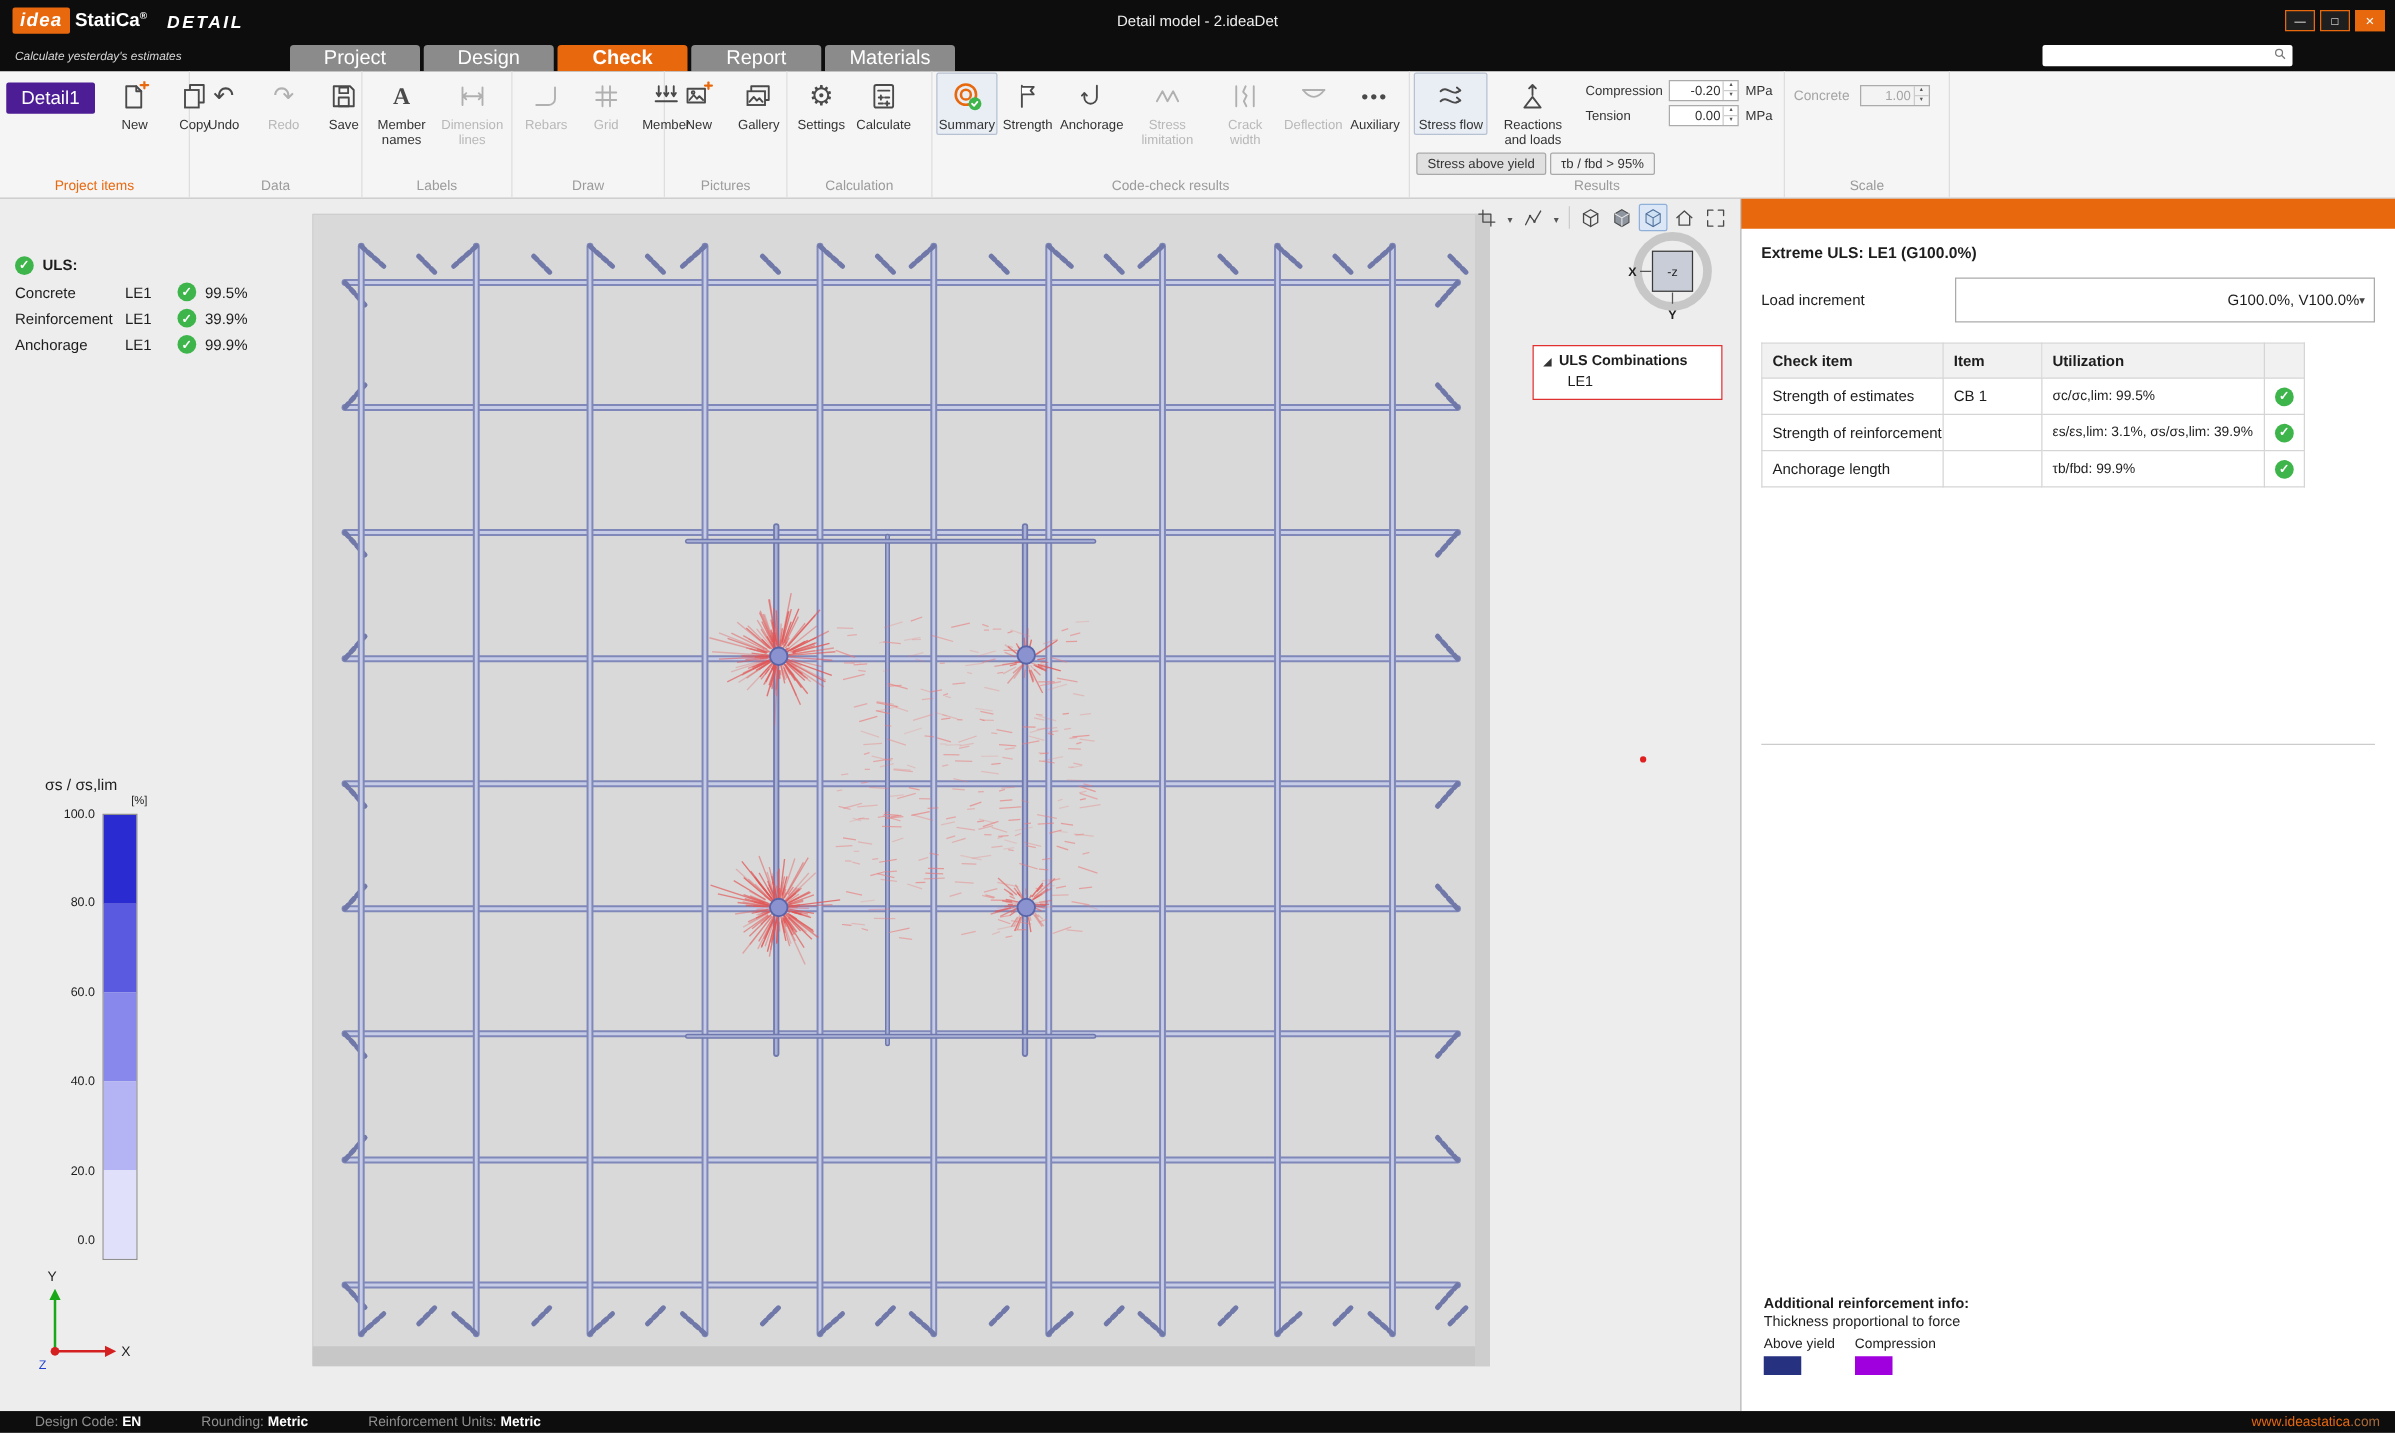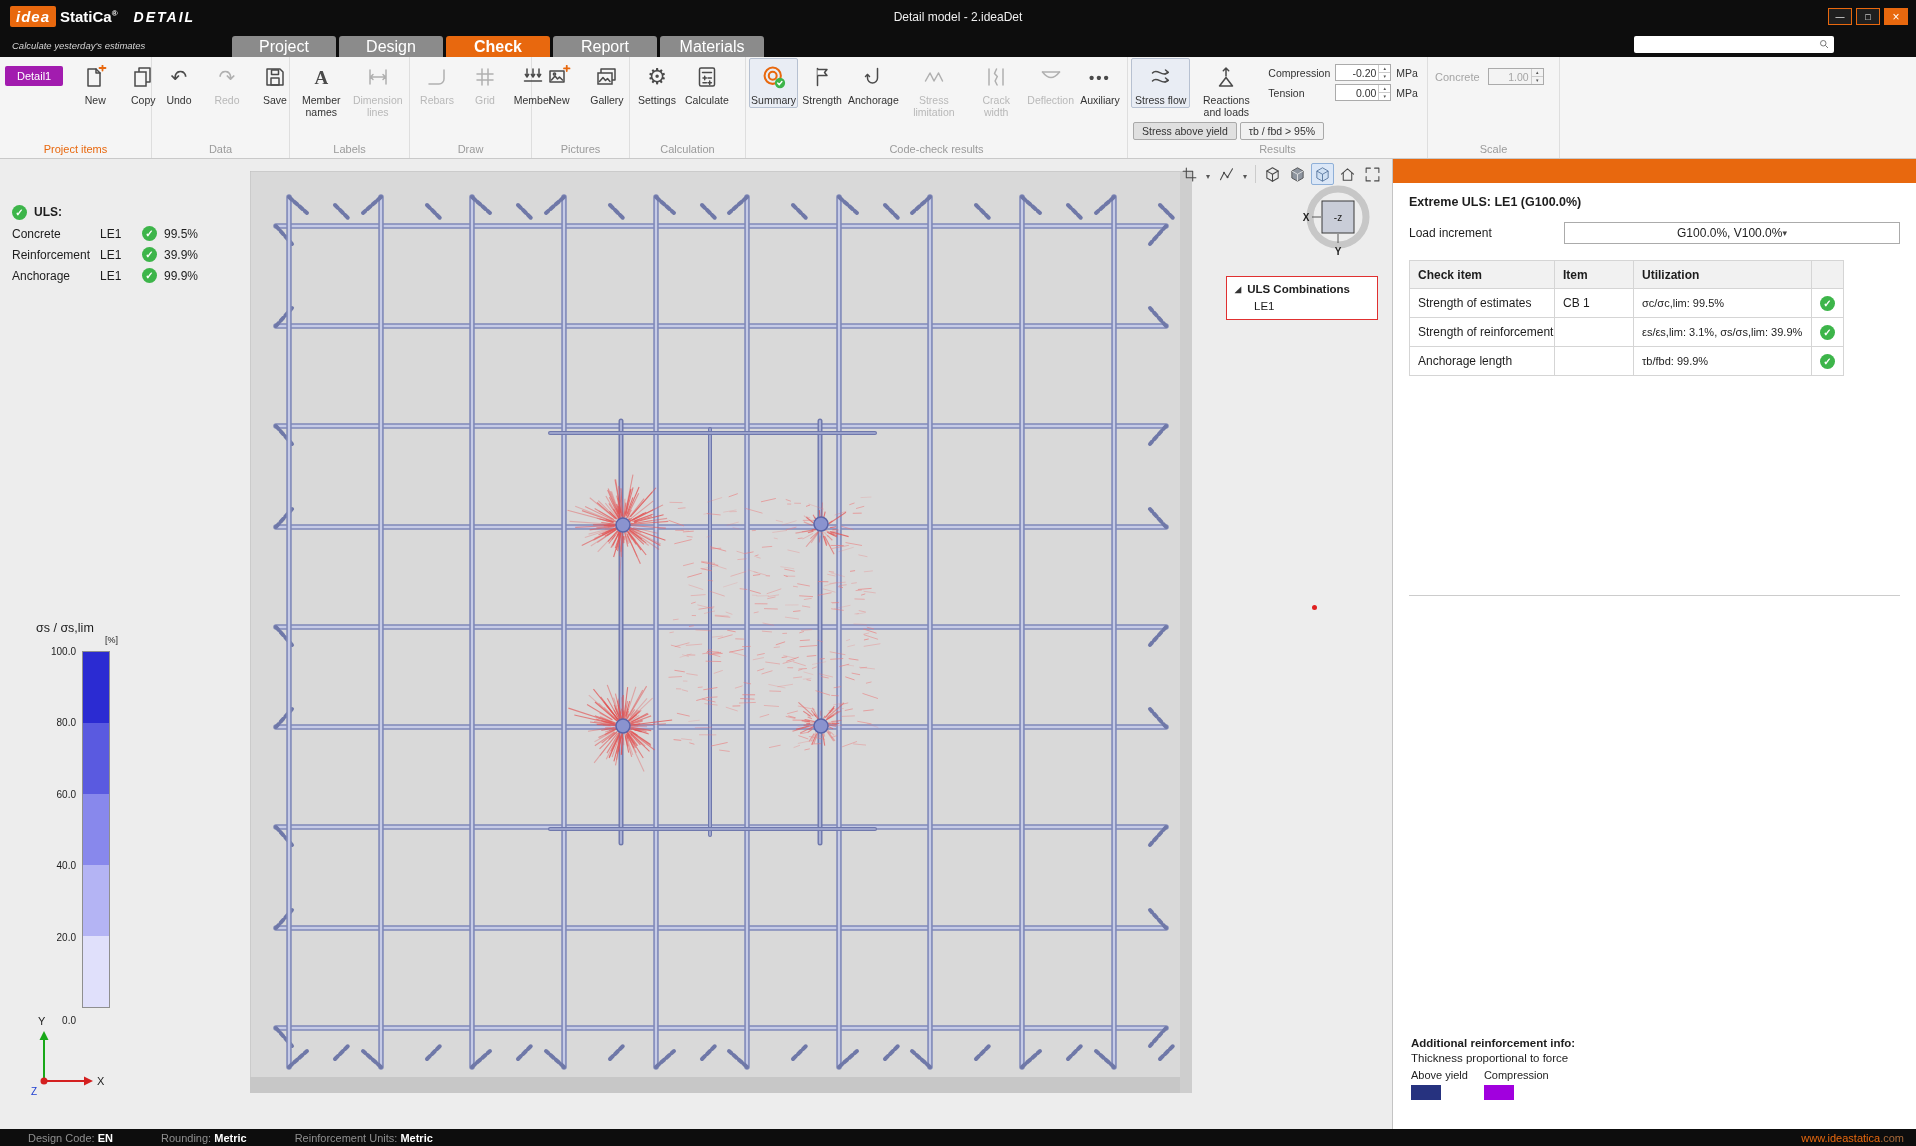--- a/index.html
+++ b/index.html
@@ -42,21 +42,21 @@
   .rbtn{min-width:48px;padding:3px 3px 1px;display:flex;flex-direction:column;align-items:center;
     border:1px solid transparent;border-radius:2px;cursor:pointer}
   .rbtn.sel{background:#e9edf4;border-color:#b7c1d1}
   .rbtn.disabled{cursor:default}
   .rbtn.disabled .ric{opacity:.4}
   .rbtn.disabled .rlabel{color:#b8b8b8}
   .ric{height:30px;display:flex;align-items:center;justify-content:center}
   .ric svg{width:24px;height:24px}
   .ric .tglyph{font-size:20px;color:#4a4a4a;line-height:1}
   .rlabel{font-size:10.5px;line-height:1.15;text-align:center;color:#333;max-width:64px;margin-top:2px}
-  .chip{background:#a21caf;color:#fff;font-size:11px;padding:4px 12px;border-radius:2px;
+  .chip{background:#4c1d95;color:#fff;font-size:15px;padding:4px 12px;border-radius:2px;
     margin:8px 8px 12px 2px;align-self:flex-start;cursor:pointer;white-space:nowrap}
   .res-spins{display:flex;flex-direction:column;gap:3px;margin:6px 0 0 6px}
   .spinrow{display:flex;align-items:center;gap:5px;font-size:10.5px}
   .spinlabel{width:62px}
   .spinbox{width:56px;height:17px;border:1px solid #ababab;background:#fff;display:flex;
     align-items:center;justify-content:flex-end;position:relative;padding-right:14px;font-size:10.5px}
   .spinbox.disabled{background:#f3f3f3;color:#a5a5a5}
   .spinarrows{position:absolute;right:0;top:0;bottom:0;width:12px;display:flex;flex-direction:column;
     border-left:1px solid #ccc;cursor:pointer}
   .spinarrows i{flex:1;font-style:normal;font-size:5px;line-height:1;display:flex;align-items:center;
@@ -102,22 +102,22 @@
   .combo-item{margin:5px 0 0 19px;cursor:pointer}
   #stray-dot{position:absolute;left:1312px;top:446px;width:5px;height:5px;background:#e02020;border-radius:50%}
 
   
   #rightpanel{position:absolute;top:159px;left:1393px;width:523px;height:970px;background:#fff;color:#1d1d1d}
   .panel-accent{height:24px;background:#E8680E}
   .panel-body{padding:12px 16px 0}
   .extreme-title{font-size:12.5px;font-weight:bold}
   .li-row{display:flex;align-items:center;margin-top:13px;font-size:12px}
   .li-label{width:155px}
-  .dropdown{flex:1;height:22px;border:1px solid #ababab;background:#fff;display:flex;align-items:center;
-    justify-content:center;padding:0 7px;font-size:12px;cursor:pointer}
+  .dropdown{flex:1;height:36px;border:1px solid #ababab;background:#fff;display:flex;align-items:center;
+    justify-content:flex-end;padding:0 7px;font-size:12px;cursor:pointer}
   .dd-arrow{font-size:9px;color:#444}
   #check-table{margin-top:16px;border-collapse:collapse;width:434px;font-size:12px;table-layout:fixed}
   #check-table th,#check-table td{border:1px solid #d5d5d5;padding:3px 8px;text-align:left;
     overflow:hidden;white-space:nowrap}
   #check-table th{background:#f1f1f1;font-weight:bold;height:28px}
   #check-table td{height:29px}
   #check-table .c-util{font-size:11px}
   #check-table .c-check{text-align:center;padding:3px 2px}
   .panel-divider{position:absolute;left:16px;right:16px;top:436px;border-top:1px solid #ccc}
   .panel-footer{position:absolute;left:18px;top:878px;font-size:11.5px}
@@ -1325,21 +1325,21 @@
 
     <div id="color-scale">
       <div class="cs-title">σs / σs,lim</div>
       <div class="cs-unit">[%]</div>
       <div class="cs-body">
         <span class="cs-tick" style="top:-5px">100.0</span>
         <span class="cs-tick" style="top:66px">80.0</span>
         <span class="cs-tick" style="top:138px">60.0</span>
         <span class="cs-tick" style="top:209px">40.0</span>
         <span class="cs-tick" style="top:281px">20.0</span>
-        <span class="cs-tick" style="top:364px">0.0</span>
+        <span class="cs-tick" style="top:336px">0.0</span>
         <div class="cs-bar">
           <div class="cs-seg" style="background: rgb(43, 43, 210);"></div>
           <div class="cs-seg" style="background: rgb(90, 90, 224);"></div>
           <div class="cs-seg" style="background: rgb(136, 136, 236);"></div>
           <div class="cs-seg" style="background: rgb(180, 180, 244);"></div>
           <div class="cs-seg" style="background: rgb(224, 224, 251);"></div>
         </div>
       </div>
     </div>
 

